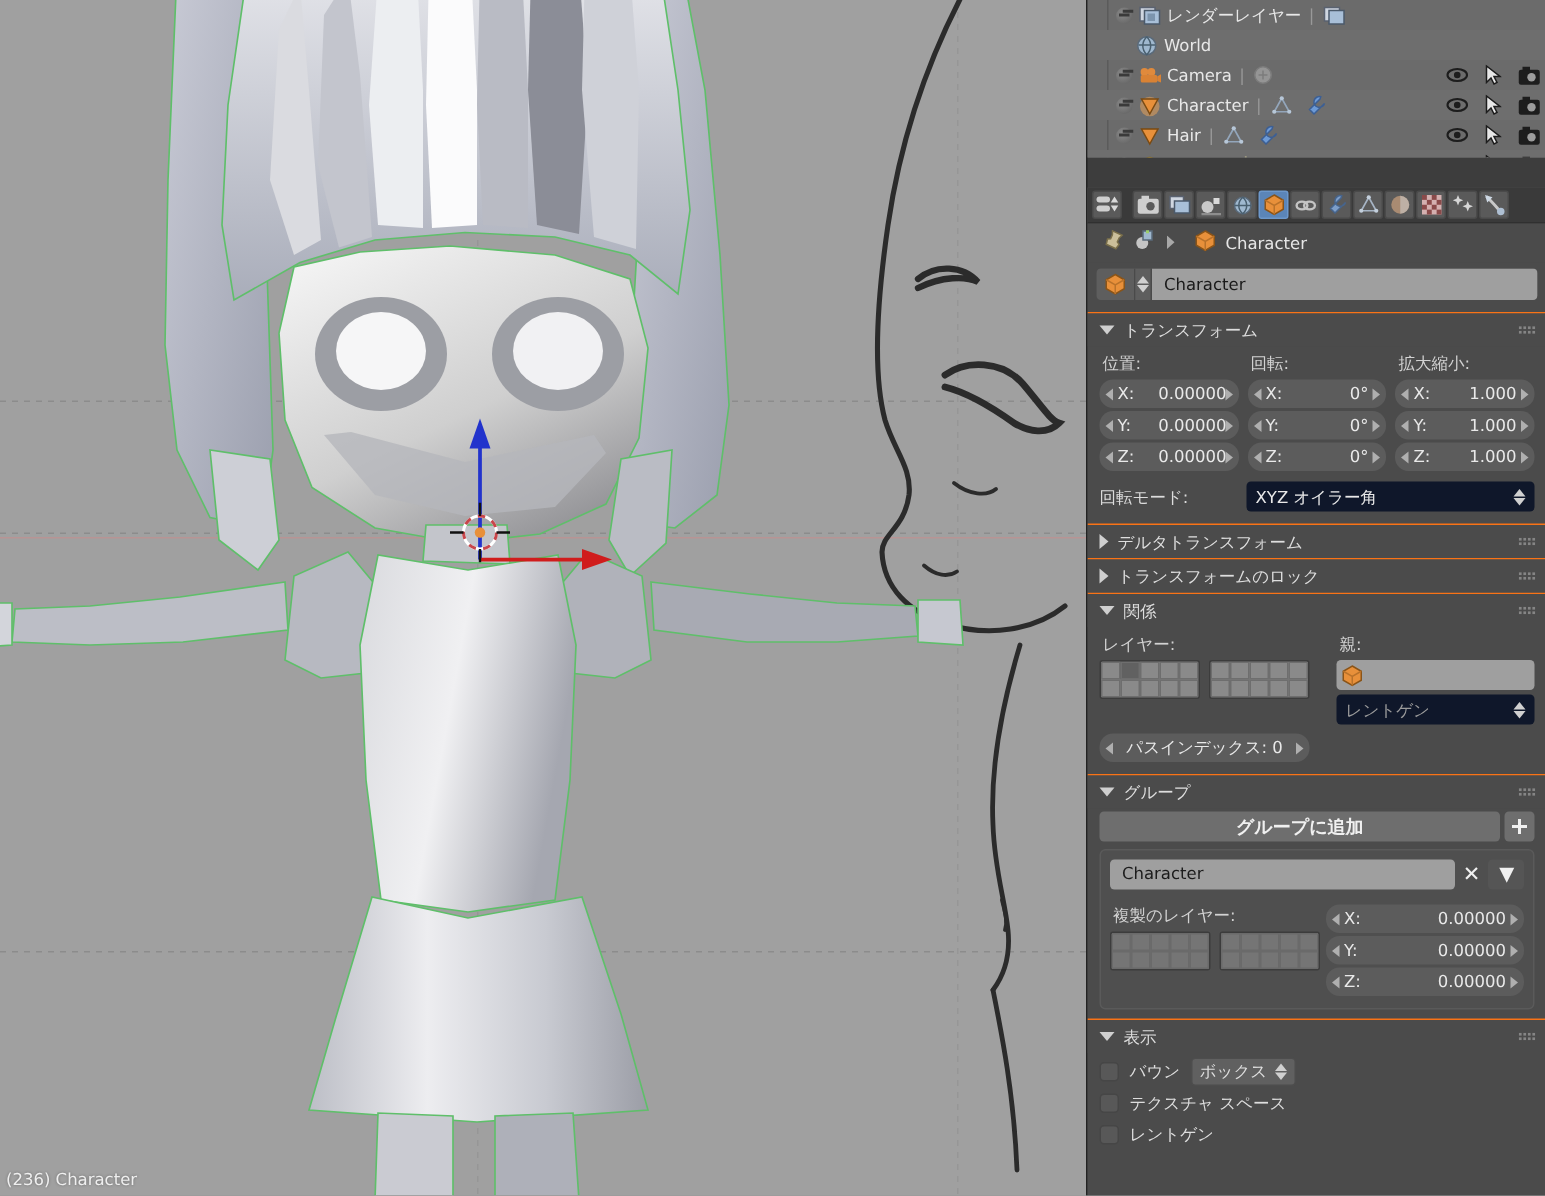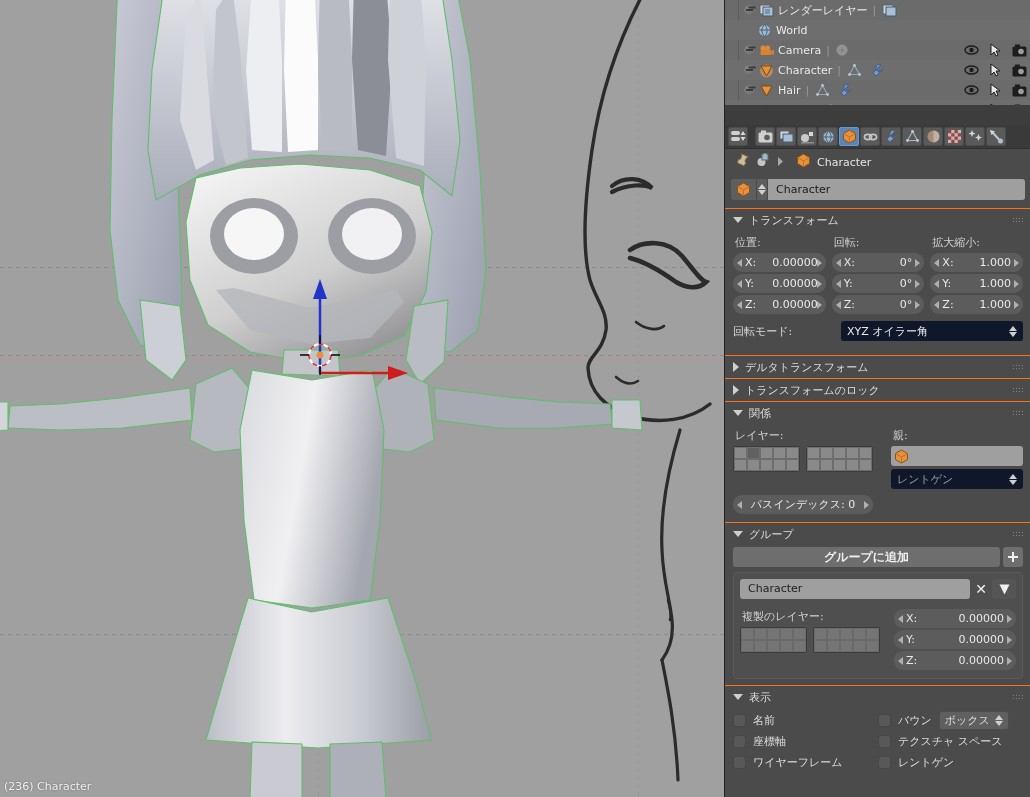--- a/index.html
+++ b/index.html
@@ -127,21 +127,21 @@
     background: #5c5c5c; border-radius: 9px; display: flex; align-items: center;
     justify-content: space-between; padding: 0 4px; font-size: 11px; color: #e9e9e9; }
   .numfield .lbl { position: absolute; left: 12px; }
   .numfield .val { position: absolute; right: 12px; }
   .numfield .ctr { width: 100%; text-align: center; }
   .arrowL, .arrowR { width: 0; height: 0; border-top: 4px solid transparent;
                      border-bottom: 4px solid transparent; opacity: .75; }
   .arrowL { border-right: 5px solid #cbcbcb; }
   .arrowR { border-left: 5px solid #cbcbcb; }
 
-  .rowline { display: flex; align-items: center; gap: 16px; margin: 5px 0 8px 0; }
+  .rowline { display: flex; align-items: center; gap: 6px; margin: 5px 0 2px 0; }
   .dropdown { flex: 1; height: 20px; background: #0f172a; border-radius: 3px;
     display: flex; align-items: center; padding: 0 6px; color: #e9e9e9;
     font-size: 11px; justify-content: space-between; }
   .dropdown.dim { color: #9b9b9b; }
   .updown { display: inline-flex; flex-direction: column; gap: 1px; }
   .updown i { width: 0; height: 0; border-left: 4px solid transparent;
               border-right: 4px solid transparent; }
   .updown i.u { border-bottom: 5px solid #d0d0d0; }
   .updown i.d { border-top: 5px solid #d0d0d0; }
 
@@ -868,21 +868,21 @@
             <div style="display:flex; align-items:center;">
               <span class="textfield">Character</span>
               <span class="xbtn">✕</span>
               <span class="ddsmall">
                 <svg width="11" height="11" viewBox="0 0 11 11">
                   <polygon points="0.5,0.5 10.5,0.5 5.5,10.5" fill="#f0f0f0"></polygon>
                 </svg>
               </span>
             </div>
 
-            <div style="display:flex; gap:12px; margin-top:8px; align-items:flex-start;">
+            <div style="display:flex; gap:2px; margin-top:8px; align-items:flex-start;">
               <div style="flex:0 0 142px">
                 <div class="sublabel">複製のレイヤー:</div>
                 <div class="layergrid">
                   <div class="lgblock dim">
                     <div></div>
                       <div></div>
                     <div></div>
                       <div></div>
                     <div></div>
                       <div></div>
@@ -934,34 +934,20 @@
         <div class="panel-hdr">
           <span class="tri open"></span>
           <span>表示</span>
           <span class="grip"></span>
         </div>
         <div class="panel-body">
           <div class="twocol">
             <div>
               <div class="chkrow">
                 <span class="chkbox"></span>
-                <span class="chklabel">名前</span>
-              </div>
-              <div class="chkrow">
-                <span class="chkbox"></span>
-                <span class="chklabel">座標軸</span>
-              </div>
-              <div class="chkrow">
-                <span class="chkbox"></span>
-                <span class="chklabel">ワイヤーフレーム</span>
-              </div>
-            </div>
-            <div>
-              <div class="chkrow">
-                <span class="chkbox"></span>
                 <span class="chklabel">バウン</span>
                 <span class="ddbox">
                   <span>ボックス</span>
                   <span class="updown">
                       <i class="u"></i>
                       <i class="d"></i>
                     </span>
                 </span>
               </div>
               <div class="chkrow">

